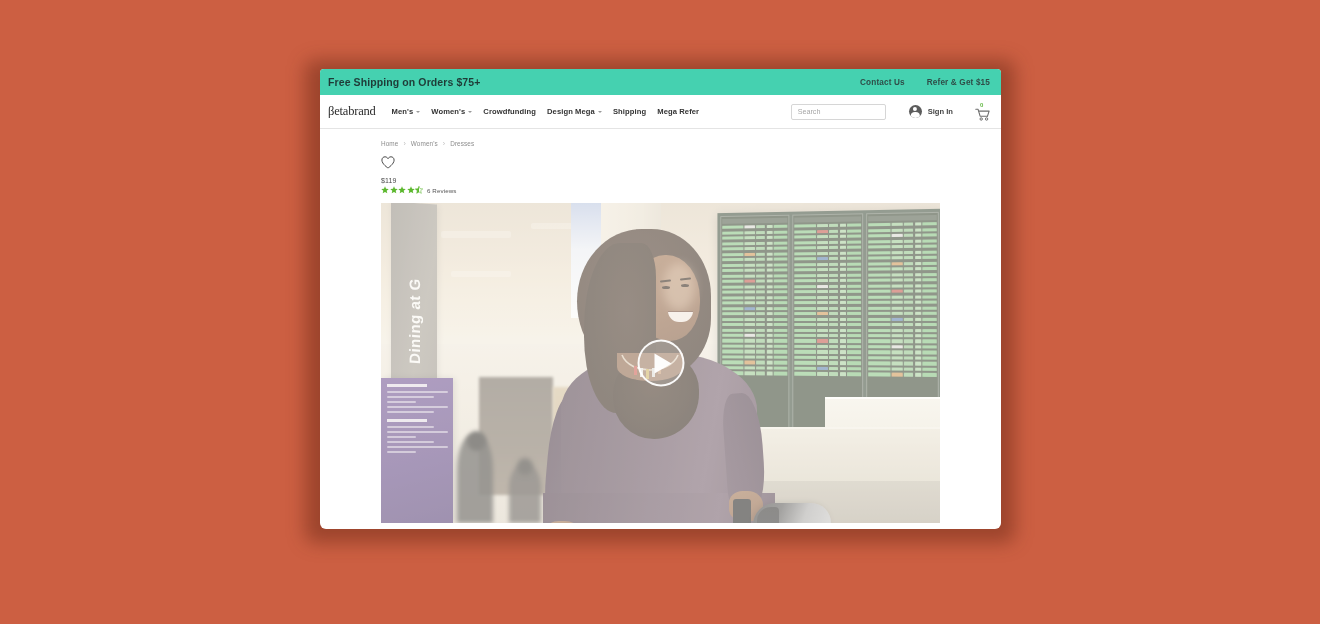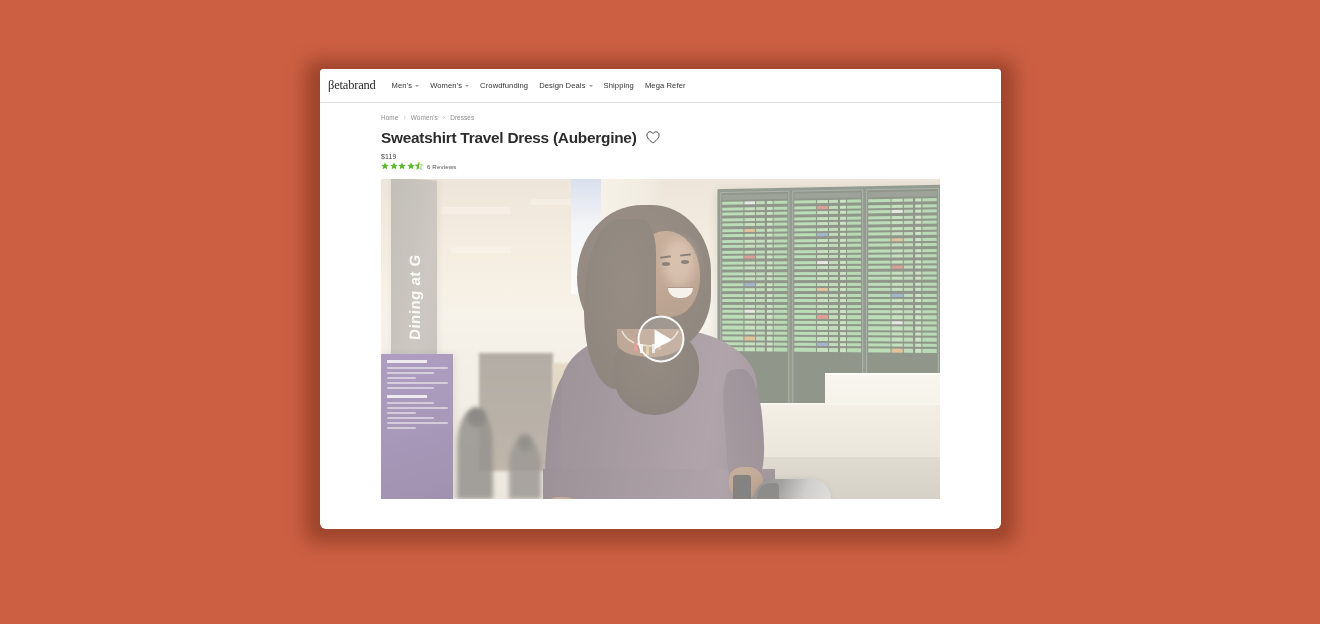--- a/index.html
+++ b/index.html
@@ -101,21 +101,21 @@
   .nav-item {
     display: flex;
     align-items: center;
     gap: 3px;
     cursor: pointer;
     white-space: nowrap;
   }
 
   .nav-label {
     font-size: 7.6px;
-    font-weight: normal;
+    font-weight: bold;
     color: #333333;
     letter-spacing: 0.1px;
   }
 
   .caret {
     width: 0; height: 0;
     border-left: 2.6px solid transparent;
     border-right: 2.6px solid transparent;
     border-top: 2.6px solid #9a9a9a;
     margin-top: 1px;
@@ -640,63 +640,85 @@
     border-bottom: 10.5px solid transparent;
   }
 </style>
 </head>
 <body>
 
 <div class="window-shadow"></div>
 
 <div class="window">
 
+  <div class="promo-bar">
+    <span class="promo-text">Free Shipping on Orders $75+</span>
+    <div class="promo-links">
+      <span class="promo-link">Contact Us</span>
+      <span class="promo-link">Refer &amp; Get $15</span>
+    </div>
+  </div>
 
   <div class="nav-bar">
 
     <span class="logo">βetabrand</span>
 
     <div class="nav-links">
       <div class="nav-item">
         <span class="nav-label">Men's</span>
         <span class="caret"></span>
       </div>
       <div class="nav-item">
         <span class="nav-label">Women's</span>
         <span class="caret"></span>
       </div>
       <div class="nav-item">
         <span class="nav-label">Crowdfunding</span>
       </div>
       <div class="nav-item">
-        <span class="nav-label">Design Deals</span>
+        <span class="nav-label">Design Mega</span>
         <span class="caret"></span>
       </div>
       <div class="nav-item">
         <span class="nav-label">Shipping</span>
       </div>
       <div class="nav-item">
         <span class="nav-label">Mega Refer</span>
       </div>
     </div>
 
+    <div class="nav-right">
+      <input class="search-box" type="text" placeholder="Search" style="">
+
+      <span class="avatar-icon"></span>
+      <span class="signin-label">Sign In</span>
+
+      <span class="cart-wrap">
+        <span class="cart-badge">0</span>
+        <svg class="cart-svg" width="16" height="13" viewBox="0 0 16 13">
+          <path d="M0.8 1.2 h2.2 l2.1 7.0 h7.2" fill="none" stroke="#6d6d6d" stroke-width="1.1" stroke-linecap="round" stroke-linejoin="round"></path>
+          <path d="M4.3 3.1 h9.8 l-1.6 5.1" fill="none" stroke="#6d6d6d" stroke-width="1.1" stroke-linecap="round" stroke-linejoin="round"></path>
+          <circle cx="6.2" cy="11.0" r="1.2" fill="none" stroke="#6d6d6d" stroke-width="1.0"></circle>
+          <circle cx="11.6" cy="11.0" r="1.2" fill="none" stroke="#6d6d6d" stroke-width="1.0"></circle>
+        </svg>
+      </span>
+    </div>
   </div>
 
   <div class="page-body">
 
     <div class="breadcrumb">
       <span class="crumb">Home</span>
       <span class="crumb-sep">›</span>
       <span class="crumb">Women's</span>
       <span class="crumb-sep">›</span>
       <span class="crumb">Dresses</span>
     </div>
 
     <div class="title-row">
-      <h1 class="product-title">Sweatshirt Travel Dress (Aubergine)</h1>
       <svg class="heart-icon" width="14" height="13" viewBox="0 0 14 13">
         <path d="M7 12.0 C7 12.0 0.9 8.1 0.9 4.1 C0.9 2.0 2.4 0.8 4.0 0.8 C5.4 0.8 6.5 1.7 7 2.6 C7.5 1.7 8.6 0.8 10.0 0.8 C11.6 0.8 13.1 2.0 13.1 4.1 C13.1 8.1 7 12.0 7 12.0 Z" fill="none" stroke="#4a4a4a" stroke-width="1.0"></path>
       </svg>
     </div>
 
     <div class="price">$119</div>
 
     <div class="rating-row">
       <span class="stars">
         <svg width="8" height="8" viewBox="0 0 20 19">

